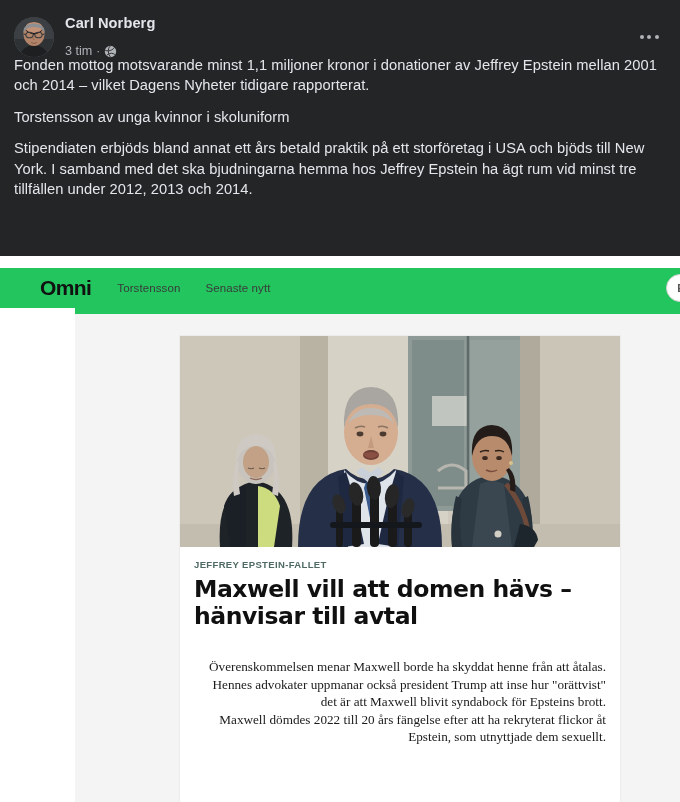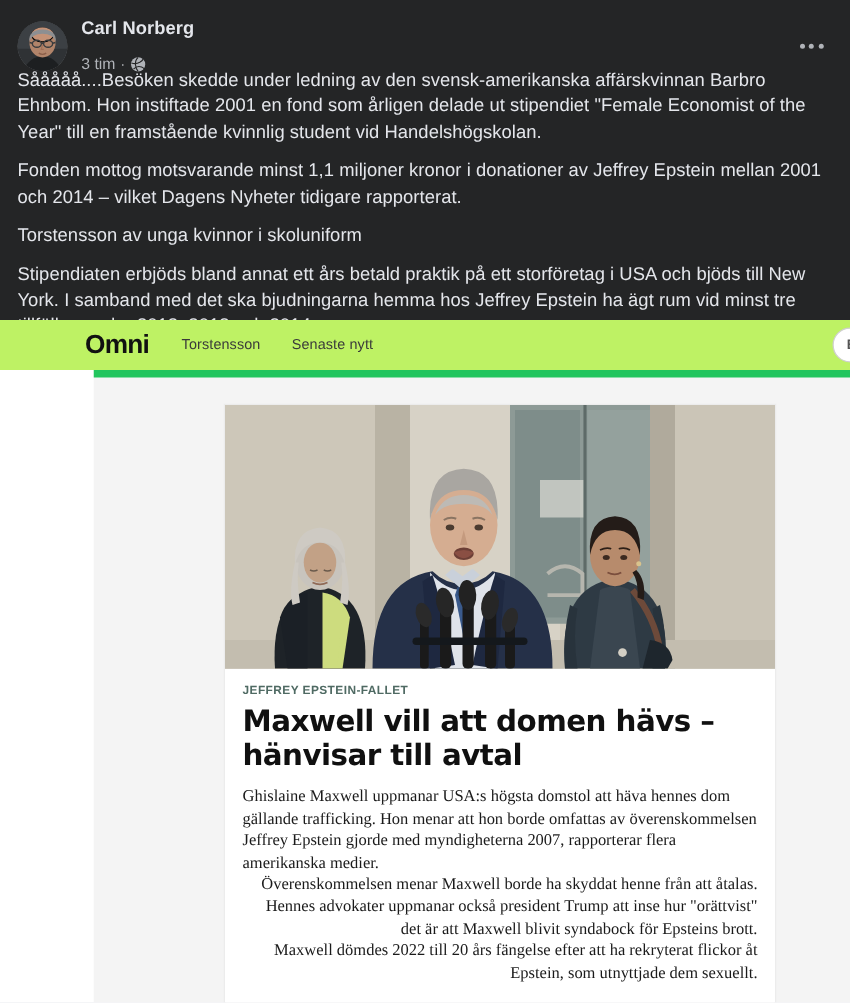--- a/index.html
+++ b/index.html
@@ -103,24 +103,25 @@
     top: 256px; left: 0;
     width: 680px;
     height: 546px;
     background: #ffffff;
     overflow: hidden;
   }
 
   .omni-nav {
     position: relative;
     height: 40px;
-    background: #bef264;
+    background: #22c55e;
     display: flex;
     align-items: center;
-    padding-left: 68px;
+    padding-left: 40px;
+    margin-top: 12px;
   }
 
   .omni-logo {
     font-size: 21px;
     font-weight: bold;
     color: #111111;
     letter-spacing: -0.6px;
     font-family: "Liberation Sans", sans-serif;
   }
 
@@ -193,21 +194,21 @@
     margin-bottom: 6px;
   }
 
   .headline {
     font-family: "DejaVu Sans", sans-serif;
     font-size: 23.5px;
     font-weight: bold;
     line-height: 27px;
     color: #101010;
     letter-spacing: -0.45px;
-    margin-bottom: 10px;
+    margin-bottom: 28px;
   }
 
   .byline {
     font-size: 9.5px;
     line-height: 12.5px;
     color: #555555;
     font-weight: bold;
     margin-bottom: 14px;
   }
 
@@ -281,21 +282,20 @@
       </div>
 
       <div class="post-menu">
         <i></i>
         <i></i>
         <i></i>
       </div>
     </div>
 
     <div class="post-body">
-      <p class="post-para">Sååååå....Besöken skedde under ledning av den svensk-amerikanska affärskvinnan Barbro Ehnbom. Hon instiftade 2001 en fond som årligen delade ut stipendiet "Female Economist of the Year" till en framstående kvinnlig student vid Handelshögskolan.</p>
       <p class="post-para">Fonden mottog motsvarande minst 1,1 miljoner kronor i donationer av Jeffrey Epstein mellan 2001 och 2014 – vilket Dagens Nyheter tidigare rapporterat.</p>
       <p class="post-para">Torstensson av unga kvinnor i skoluniform</p>
       <p class="post-para">Stipendiaten erbjöds bland annat ett års betald praktik på ett storföretag i USA och bjöds till New York. I samband med det ska bjudningarna hemma hos Jeffrey Epstein ha ägt rum vid minst tre tillfällen under 2012, 2013 och 2014.</p>
     </div>
   </div>
 
   <div class="embed">
 
     <div class="omni-nav">
       <span class="omni-logo">Omni</span>
@@ -406,21 +406,20 @@
               <ellipse cx="228" cy="172" rx="6" ry="10" fill="#2a2a2a" transform="rotate(16 228 172)"></ellipse>
               <rect x="150" y="186" width="92" height="6" rx="3" fill="#14181c"></rect>
             </g>
           </svg>
         </div>
 
         <div class="article-inner">
           <div class="kicker">JEFFREY EPSTEIN-FALLET</div>
           <h1 class="headline">Maxwell vill att domen hävs – hänvisar till avtal</h1>
           <div class="article-body">
-            <p>Ghislaine Maxwell uppmanar USA:s högsta domstol att häva hennes dom gällande trafficking. Hon menar att hon borde omfattas av överenskommelsen Jeffrey Epstein gjorde med myndigheterna 2007, rapporterar flera amerikanska medier.</p>
             <p class="indent">Överenskommelsen menar Maxwell borde ha skyddat henne från att åtalas. Hennes advokater uppmanar också president Trump att inse hur "orättvist" det är att Maxwell blivit syndabock för Epsteins brott.</p>
             <p class="indent">Maxwell dömdes 2022 till 20 års fängelse efter att ha rekryterat flickor åt Epstein, som utnyttjade dem sexuellt.</p>
 
           </div>
         </div>
 
       </div>
     </div>
   </div>
 </div>

